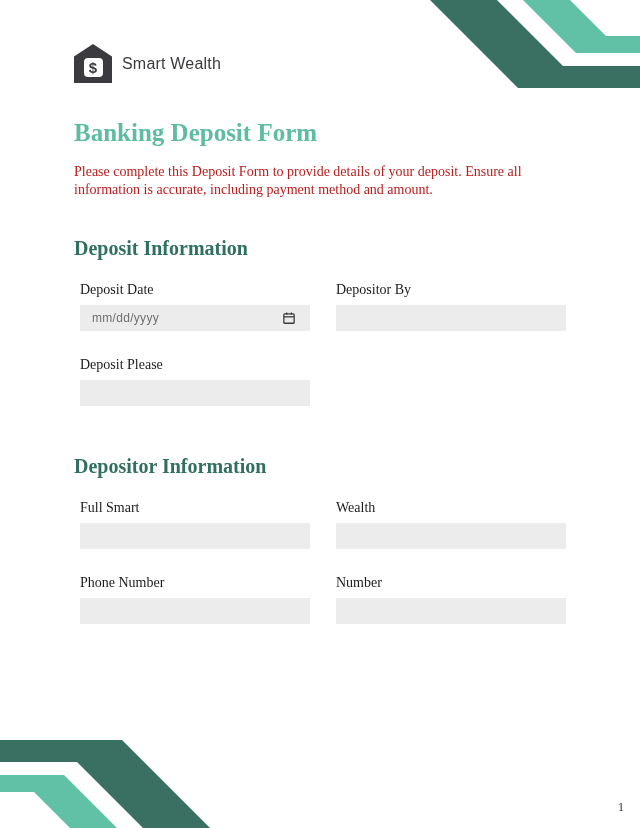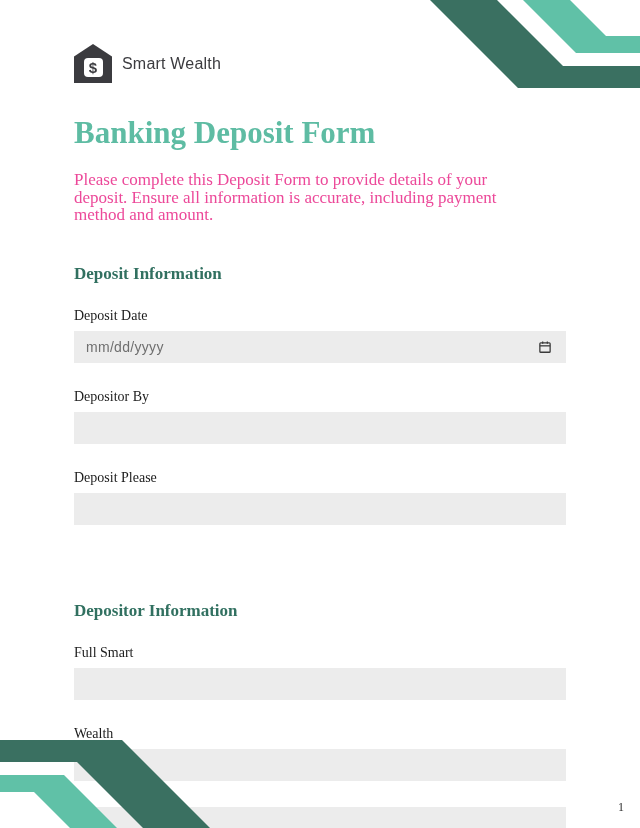--- a/index.html
+++ b/index.html
@@ -44,54 +44,54 @@
     font-weight:bold;font-size:15px;color:var(--logo-charcoal);
     line-height:1;
   }
   .logo-text{
     font-family:"Liberation Sans",sans-serif;
     font-size:16px;font-weight:500;color:var(--logo-charcoal);
     letter-spacing:.2px;
   }
   h1.form-title{
     margin-top:31px;
-    font-size:31px;line-height:37px;
+    font-size:25px;line-height:37px;
     font-weight:bold;color:var(--title-teal);
   }
   p.form-description{
-    margin-top:20px;
+    margin-top:12px;
     max-width:462px;
-    font-size:17px;line-height:17.5px;
-    color:#ec4899;
+    font-size:14px;line-height:17.5px;
+    color:#b91c1c;
   }
   
   h2.section-title{
-    font-size:17px;line-height:20px;
+    font-size:20px;line-height:20px;
     font-weight:bold;color:var(--section-heading-green);
   }
   .section-1{margin-top:40px;}
   .section-2{margin-top:50px;}
   .fields-grid{
     margin-top:24px;
     display:grid;
-    grid-template-columns:1fr;
+    grid-template-columns:1fr 1fr;
     column-gap:26px;row-gap:26px;
-    margin-left:0;
+    margin-left:6px;
   }
   .field label{
     display:block;
     font-size:14px;line-height:15px;color:#1B1B1B;
     margin-bottom:8px;
   }
   .text-input,.date-input{
-    width:100%;height:32px;
+    width:100%;height:26px;
     background:var(--input-background);
     border:none;border-radius:0;
     font-family:"Liberation Sans",sans-serif;
-    font-size:14px;color:#222;
+    font-size:12px;color:#222;
     padding:0 12px;
     display:block;
   }
   .date-input{
     display:flex;align-items:center;justify-content:space-between;
     cursor:default;
   }
   .date-placeholder{color:#6F6F6F;letter-spacing:.3px;}
   .calendar-icon{display:block;flex:0 0 auto;margin-right:2px;}
   
@@ -168,20 +168,21 @@
           <label>Full Smart</label>
           <input type="text" class="text-input" aria-label="Full Name" style="">
         </div>
 
         <div class="field">
           <label>Wealth</label>
           <input type="text" class="text-input" aria-label="Address" style="">
         </div>
 
         <div class="field">
+          <label>Phone Number</label>
           <input type="text" class="text-input" aria-label="Phone Number" style="">
         </div>
 
         <div class="field">
           <label>Number</label>
           <input type="text" class="text-input" aria-label="Email" style="">
         </div>
       </div>
     </section>
 

